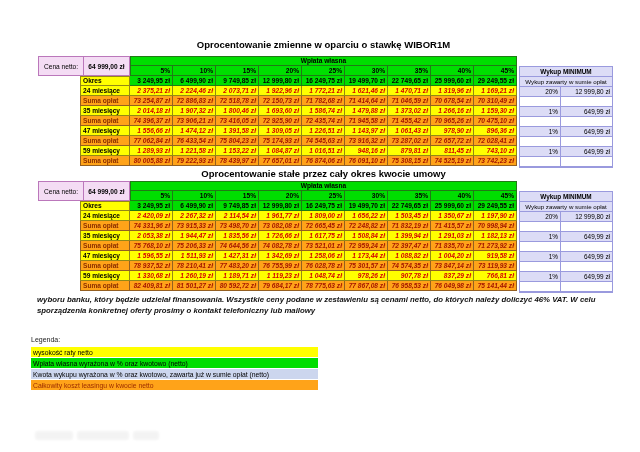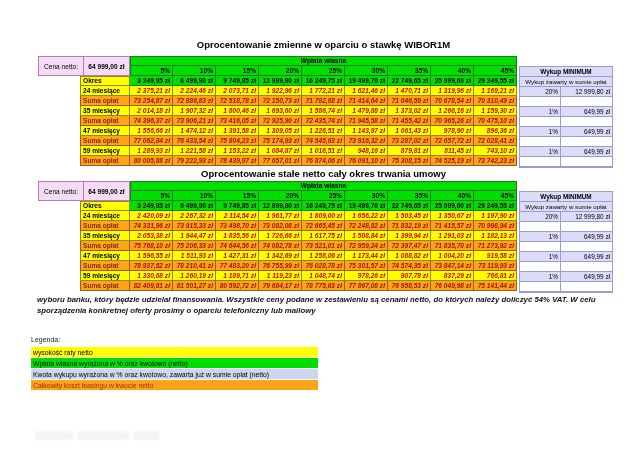--- a/index.html
+++ b/index.html
@@ -235,21 +235,21 @@
       <div class="row">
         <div class="c lav right" style="width: 40px;">1%</div>
         <div class="c lav right div" style="width: 52px;">649,99 zł</div>
       </div>
       <div class="row">
         <div class="c white" style="width: 40px;"></div>
         <div class="c white div" style="width: 52px;"></div>
       </div>
     </div>
 
-  <div class="title" id="title2">Oprocentowanie stałe netto cały okres trwania umowy</div>
+  <div class="title" id="title2">Oprocentowanie stałe przez cały okres kwocie umowy</div>
 
   <div class="pink-box" id="table2-pink">
     <div class="pcell">Cena netto:</div>
     <div class="pcell pval">64 999,00 zł</div>
   </div>
   <div class="core" id="table2-core">
       <div class="row">
         <div class="c spacer" style="width: 50px;"></div>
         <div class="c green bold center bl bt" style="width: 387px;">Wpłata własna</div>
       </div>
@@ -409,22 +409,22 @@
         <div class="c lav right" style="width: 40px;">1%</div>
         <div class="c lav right div" style="width: 52px;">649,99 zł</div>
       </div>
       <div class="row">
         <div class="c white" style="width: 40px;"></div>
         <div class="c white div" style="width: 52px;"></div>
       </div>
     </div>
 
   <div id="note">
-    <div class="nline">wyboru banku, który będzie udzielał finansowania. Wszystkie ceny podane w zestawieniu są cenami netto, do których należy doliczyć 54% VAT. W celu</div>
-    <div class="nline">sporządzenia konkretnej oferty prosimy o oparciu telefoniczny lub mailowy</div>
+    <div class="nline">wyboru banku, który będzie udzielał finansowania. Wszystkie ceny podane w zestawieniu są cenami netto, do których należy doliczyć 46% VAT. W celu</div>
+    <div class="nline">sporządzenia konkretnej oferty prosimy o kontakt telefoniczny lub mailowy</div>
   </div>
 
   <div id="legend">
     <div id="legend-title">Legenda:</div>
     <div id="legend-items">
         <div class="legend-item" style="background: rgb(255, 255, 0); color: rgb(0, 0, 0);">wysokość raty netto</div>
         <div class="legend-item" style="background: rgb(0, 222, 0); color: rgb(0, 0, 0);">Wpłata własna wyrażona w % oraz kwotowo (netto)</div>
         <div class="legend-item" style="background: rgb(204, 214, 238); color: rgb(0, 0, 0);">Kwota wykupu wyrażona w % oraz kwotowo, zawarta już w sumie opłat (netto)</div>
         <div class="legend-item" style="background: rgb(255, 163, 25); color: rgb(156, 45, 0);">Całkowity koszt leasingu w kwocie netto</div>
       </div>

